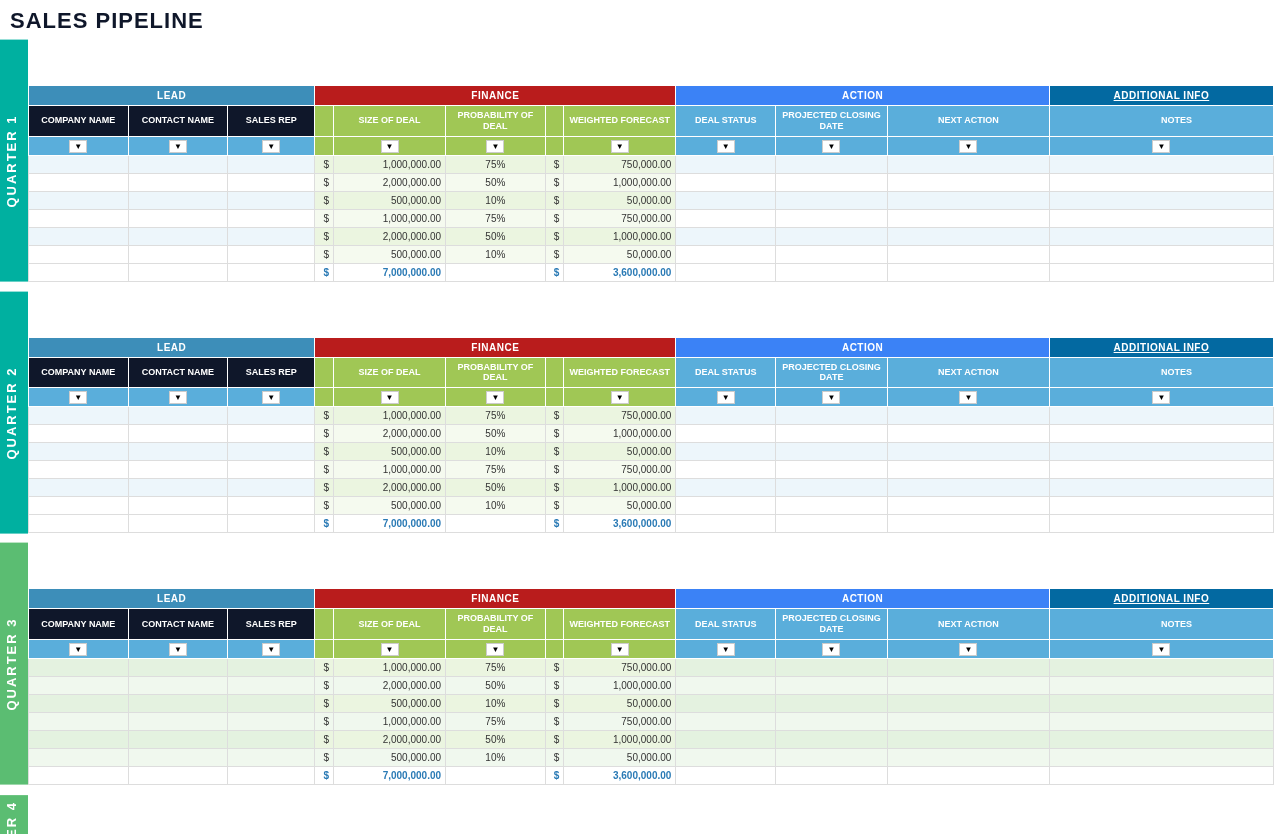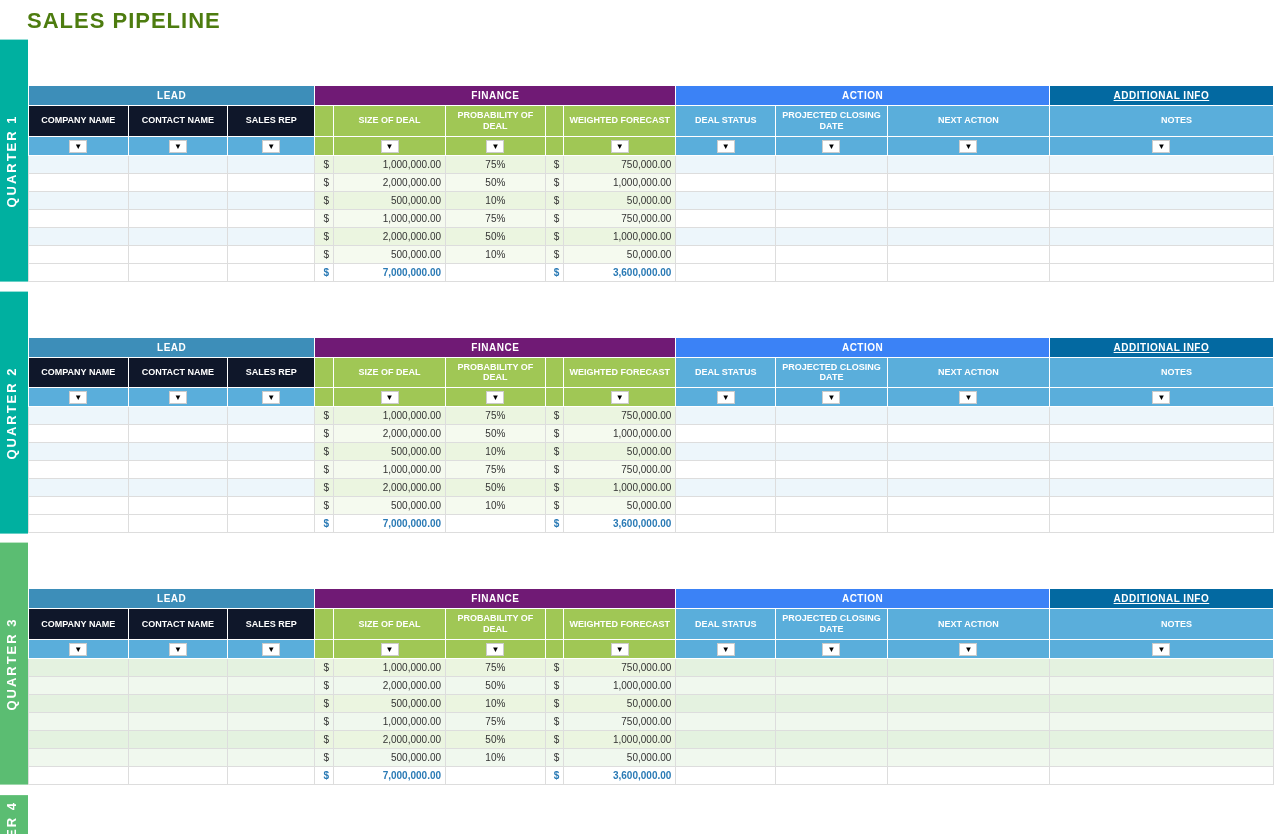--- a/index.html
+++ b/index.html
@@ -1,24 +1,23 @@
 <!DOCTYPE html>
 <html><head>
   <meta charset="utf-8">
   <style>
     * { box-sizing: border-box; margin: 0; padding: 0; }
     body { font-family: Arial, sans-serif; background: #fff; font-size: 11px; }
 
     .page-title {
-      color: #4d7c0f;
+      color: #0f172a;
       font-size: 22px;
       font-weight: bold;
       padding: 8px 10px 6px 10px;
       letter-spacing: 1px;
-      margin-left: 17px;
     }
 
     .quarter-block {
       display: flex;
       flex-direction: row;
       margin-bottom: 10px;
     }
 
     .quarter-label-cell {
       writing-mode: vertical-rl;
@@ -49,21 +48,21 @@
       background: #3D8EB9;
       color: #fff;
       font-weight: bold;
       font-size: 10px;
       text-align: center;
       padding: 4px 2px;
       border: 1px solid #fff;
       letter-spacing: 0.5px;
     }
 
-    .section-header th.finance-header { background: #701a75; }
+    .section-header th.finance-header { background: #b91c1c; }
     .section-header th.action-header { background: #3b82f6; }
     .section-header th.addinfo-header { background: #0369a1; text-decoration: underline; }
 
     
     .col-header th {
       background: #0f172a;
       color: #fff;
       font-weight: bold;
       font-size: 9px;
       text-align: center;

